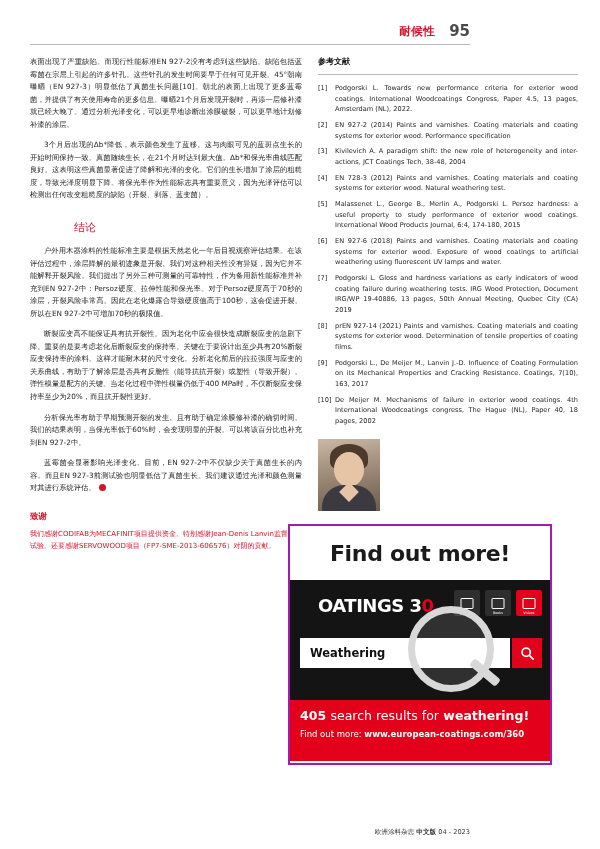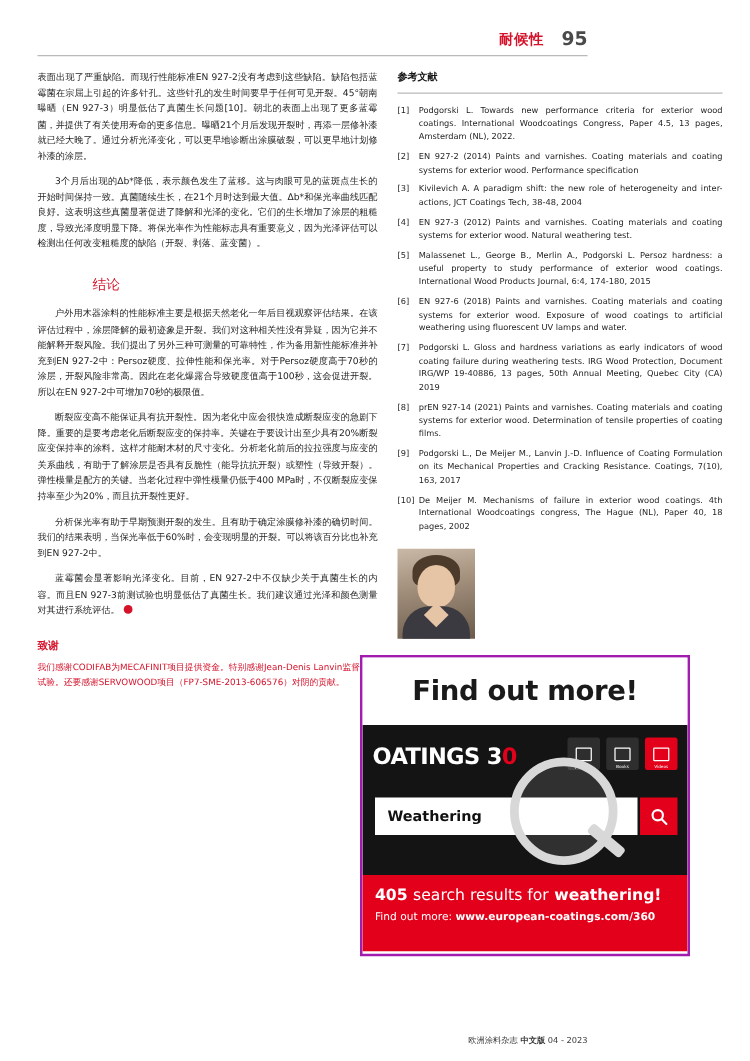--- a/index.html
+++ b/index.html
@@ -244,21 +244,21 @@
     overflow: hidden;
   }
   .ad-brandbar {
     position: absolute;
     top: 8px;
     left: 0;
     right: 0;
     height: 34px;
     display: flex;
     align-items: center;
-    padding-left: 8px;
+    padding-left: 28px;
     color: #ffffff;
   }
   .ad-brand {
     font-size: 18px;
     font-weight: bold;
     letter-spacing: -0.5px;
   }
   .ad-brand .dot {
     color: #e2001a;
   }
@@ -409,21 +409,21 @@
     </div>
 
     <div class="col-right">
       <div class="refs-title">参考文献</div>
       <div class="refs-rule"></div>
 
       <ol class="refs">
         <li><span class="num">[1]</span><span>Podgorski L. Towards new performance criteria for exterior wood coatings. International Woodcoatings Congress, Paper 4.5, 13 pages, Amsterdam (NL), 2022.</span></li>
         <li><span class="num">[2]</span><span>EN 927-2 (2014) Paints and varnishes. Coating materials and coating systems for exterior wood. Performance specification</span></li>
         <li><span class="num">[3]</span><span>Kivilevich A. A paradigm shift: the new role of heterogeneity and inter-actions, JCT Coatings Tech, 38-48, 2004</span></li>
-        <li><span class="num">[4]</span><span>EN 927-3 (2012) Paints and varnishes. Coating materials and coating systems for exterior wood. Natural weathering test.</span></li>
+        <li><span class="num">[4]</span><span>EN 728-3 (2012) Paints and varnishes. Coating materials and coating systems for exterior wood. Natural weathering test.</span></li>
         <li><span class="num">[5]</span><span>Malassenet L., George B., Merlin A., Podgorski L. Persoz hardness: a useful property to study performance of exterior wood coatings. International Wood Products Journal, 6:4, 174-180, 2015</span></li>
         <li><span class="num">[6]</span><span>EN 927-6 (2018) Paints and varnishes. Coating materials and coating systems for exterior wood. Exposure of wood coatings to artificial weathering using fluorescent UV lamps and water.</span></li>
         <li><span class="num">[7]</span><span>Podgorski L. Gloss and hardness variations as early indicators of wood coating failure during weathering tests. IRG Wood Protection, Document IRG/WP 19-40886, 13 pages, 50th Annual Meeting, Quebec City (CA) 2019</span></li>
         <li><span class="num">[8]</span><span>prEN 927-14 (2021) Paints and varnishes. Coating materials and coating systems for exterior wood. Determination of tensile properties of coating films.</span></li>
         <li><span class="num">[9]</span><span>Podgorski L., De Meijer M., Lanvin J.-D. Influence of Coating Formulation on its Mechanical Properties and Cracking Resistance. Coatings, 7(10), 163, 2017</span></li>
         <li><span class="num">[10]</span><span>De Meijer M. Mechanisms of failure in exterior wood coatings. 4th International Woodcoatings congress, The Hague (NL), Paper 40, 18 pages, 2002</span></li>
       </ol>
 
       <div class="author-block">
         <div class="author-photo">

